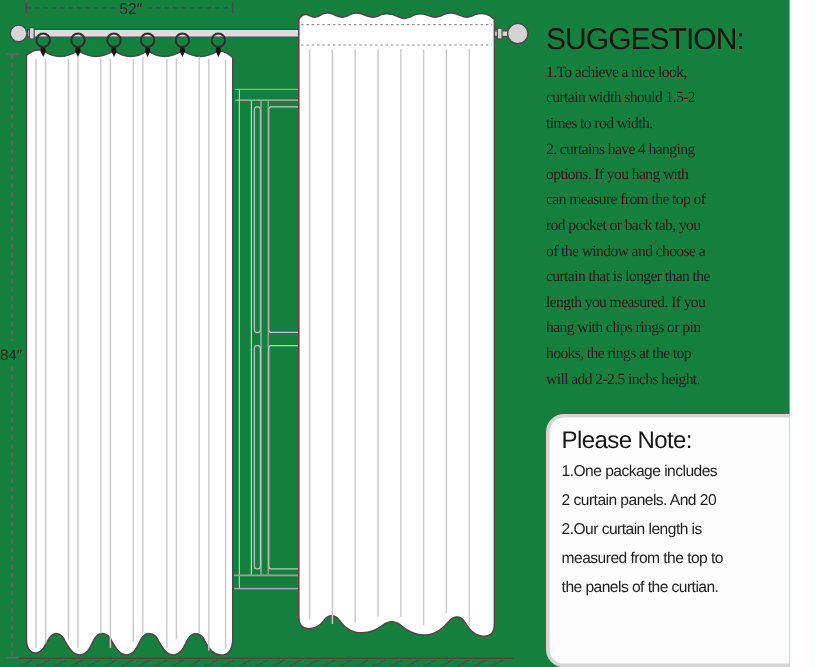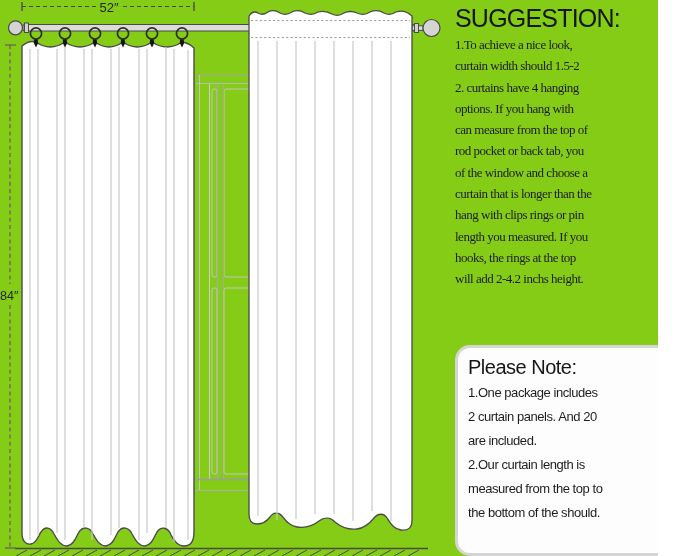--- a/index.html
+++ b/index.html
@@ -1,28 +1,28 @@
 <!DOCTYPE html>
 <html><head>
 <meta charset="utf-8">
 <style>
   html,body{margin:0;padding:0;background:#ffffff;}
   #stage{
-    position:relative;width:658px;height:556px;overflow:hidden;background:#84cc16;
+    position:relative;width:658px;height:556px;overflow:hidden;background:#15803d;
     font-family:"Liberation Sans", sans-serif;color:#1b1b1b;
   }
   #drawing{position:absolute;left:0;top:0;}
   svg text{font-family:"Liberation Sans", sans-serif;fill:#262626;}
   .dim-label{font-size:13px;}
   .dim-label-v{font-size:12.5px;}
 
   
   #text-panel{position:absolute;left:455px;top:0;width:224px;height:556px;}
   .sugg-title{
-    margin-top:5px;font-size:25px;line-height:27px;letter-spacing:-0.8px;
+    margin-top:20px;font-size:25px;line-height:27px;letter-spacing:-0.8px;
     color:#161616;white-space:nowrap;
   }
   .sugg-lines{margin-top:2px;}
   .s-line{
     font-size:13px;line-height:21.3px;letter-spacing:-0.5px;white-space:nowrap;color:#1d1d1d;font-family:Liberation Serif, serif;
   }
   .note-box{
     position:absolute;left:0px;top:345px;width:212px;height:200px;
     border:3px solid #d5d5d5;border-radius:15px;background:#fdfdfd;
     padding:5px 0 0 10px;box-sizing:content-box;
@@ -194,37 +194,37 @@
       <line x1="5" y1="548" x2="16" y2="548" stroke="#6f6161" stroke-width="1.3"></line>
       <text x="0" y="300" class="dim-label-v">84″</text>
     </g>
   </svg>
 
   <div id="text-panel">
     <div class="sugg-title">SUGGESTION:</div>
     <div class="sugg-lines">
       <div class="s-line">1.To achieve a nice look,</div>
       <div class="s-line">curtain width should 1.5-2</div>
+      <div class="s-line">times to rod width.</div>
       <div class="s-line">2. curtains have 4 hanging</div>
       <div class="s-line">options. If you hang with</div>
       <div class="s-line">can measure from the top of</div>
       <div class="s-line">rod pocket or back tab, you</div>
       <div class="s-line">of the window and choose a</div>
       <div class="s-line">curtain that is longer than the</div>
+      <div class="s-line">length you measured. If you</div>
       <div class="s-line">hang with clips rings or pin</div>
-      <div class="s-line">length you measured. If you</div>
       <div class="s-line">hooks, the rings at the top</div>
-      <div class="s-line">will add 2-4.2 inchs height.</div>
+      <div class="s-line">will add 2-2.5 inchs height.</div>
     </div>
 
     <div class="note-box">
       <div class="note-title">Please Note:</div>
       <div>
         <div class="n-line">1.One package includes</div>
         <div class="n-line">2 curtain panels. And 20</div>
-        <div class="n-line">are included.</div>
         <div class="n-line">2.Our curtain length is</div>
         <div class="n-line">measured from the top to</div>
-        <div class="n-line">the bottom of the should.</div>
+        <div class="n-line">the panels of the curtian.</div>
       </div>
     </div>
   </div>
 </div>
 
 </body></html>

